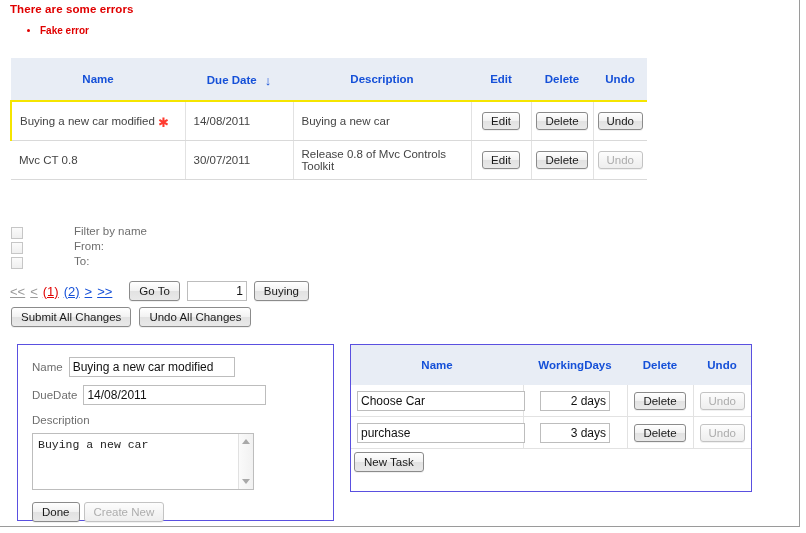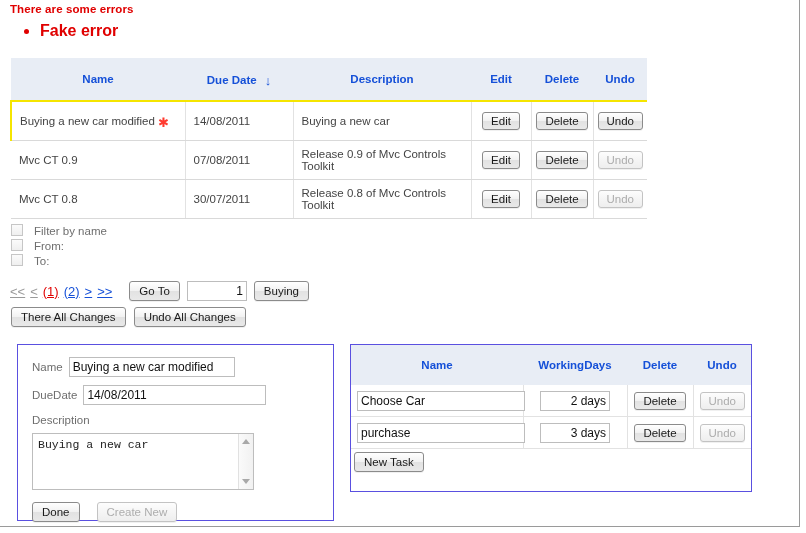--- a/index.html
+++ b/index.html
@@ -50,21 +50,21 @@
   .err-list {
     position: absolute;
     left: 10px; top: 24px;
     margin: 0; padding: 0 0 0 30px;
     list-style: disc;
     color: #e00000;
   }
   .err-list li {
     color: #e00000;
     font-weight: bold;
-    font-size: 16px;
+    font-size: 10px;
     line-height: 14px;
   }
 
   
   #grid-wrap {
     position: absolute;
     left: 10px; top: 58px;
     width: 636px;
   }
   table.grid {
@@ -158,21 +158,22 @@
   #filters {
     position: absolute;
     left: 11px; top: 224px;
     font-size: 11.5px;
     color: #6e6e6e;
   }
   .filter-row {
     height: 15px;
     line-height: 15px;
     display: flex;
-    align-items: flex-start;
+    align-items: flex-end;
+    gap: 40px;
   }
   .cbx {
     width: 12px; height: 12px;
     border: 1px solid #c6c6c6;
     background: linear-gradient(to bottom,#fbfbfb,#efefef);
     display: inline-block;
     margin-right: 11px;
     box-sizing: border-box;
   }
   .filter-row span { color: #6e6e6e; }
@@ -327,28 +328,20 @@
       <tbody id="grid-body">
           <tr class="row-edited">
             <td><span>Buying a new car modified</span><span class="dirty-star">✱</span></td>
             <td>14/08/2011</td>
             <td>Buying a new car</td>
             <td class="cell-btn"><button class="btn small">Edit</button></td>
             <td class="cell-btn"><button class="btn small">Delete</button></td>
             <td class="cell-btn"><button class="btn small">Undo</button></td>
           </tr>
           <tr>
-            <td><span>Mvc CT 0.9</span></td>
-            <td>07/08/2011</td>
-            <td>Release  0.9 of Mvc Controls Toolkit</td>
-            <td class="cell-btn"><button class="btn small">Edit</button></td>
-            <td class="cell-btn"><button class="btn small">Delete</button></td>
-            <td class="cell-btn"><button class="btn small disabled">Undo</button></td>
-          </tr>
-          <tr>
             <td><span>Mvc CT 0.8</span></td>
             <td>30/07/2011</td>
             <td>Release  0.8 of Mvc Controls Toolkit</td>
             <td class="cell-btn"><button class="btn small">Edit</button></td>
             <td class="cell-btn"><button class="btn small">Delete</button></td>
             <td class="cell-btn"><button class="btn small disabled">Undo</button></td>
           </tr>
         </tbody>
     </table>
   </div>
@@ -374,21 +367,21 @@
     <a href="#" class="pg-current">(1)</a>
     <a href="#" class="pg-link">(2)</a>
     <a href="#" class="pg-link">&gt;</a>
     <a href="#" class="pg-link">&gt;&gt;</a>
     <button class="btn" style="margin-left:12px;">Go To</button>
     <input class="txt" id="goto-input" value="1" style="">
     <button class="btn">Buying</button>
   </div>
 
   <div id="bulk">
-    <button class="btn">There All Changes</button>
+    <button class="btn">Submit All Changes</button>
     <button class="btn">Undo All Changes</button>
   </div>
 
   <div class="panel" id="edit-panel">
     <div class="form-row">
       <span class="form-label">Name</span>
       <input class="txt" style="width: 158px;" value="Buying a new car modified">
     </div>
     <div class="form-row">
       <span class="form-label">DueDate</span>
@@ -397,21 +390,21 @@
     <div style="margin:2px 0 6px 0;">
       <span class="form-label">Description</span>
     </div>
     <div class="ta-wrap">
       <div class="ta-text">Buying a new car</div>
       <div class="ta-scroll">
         <span class="ta-arrow up"></span>
         <span class="ta-arrow down"></span>
       </div>
     </div>
-    <div style="margin-top:12px; display:flex; gap:17px;">
+    <div style="margin-top:12px; display:flex; gap:4px;">
       <button class="btn">Done</button>
       <button class="btn disabled">Create New</button>
     </div>
   </div>
 
   <div class="panel" id="tasks-panel">
     <table class="tgrid">
       <colgroup>
         <col style="width:172px">
         <col style="width:104px">

